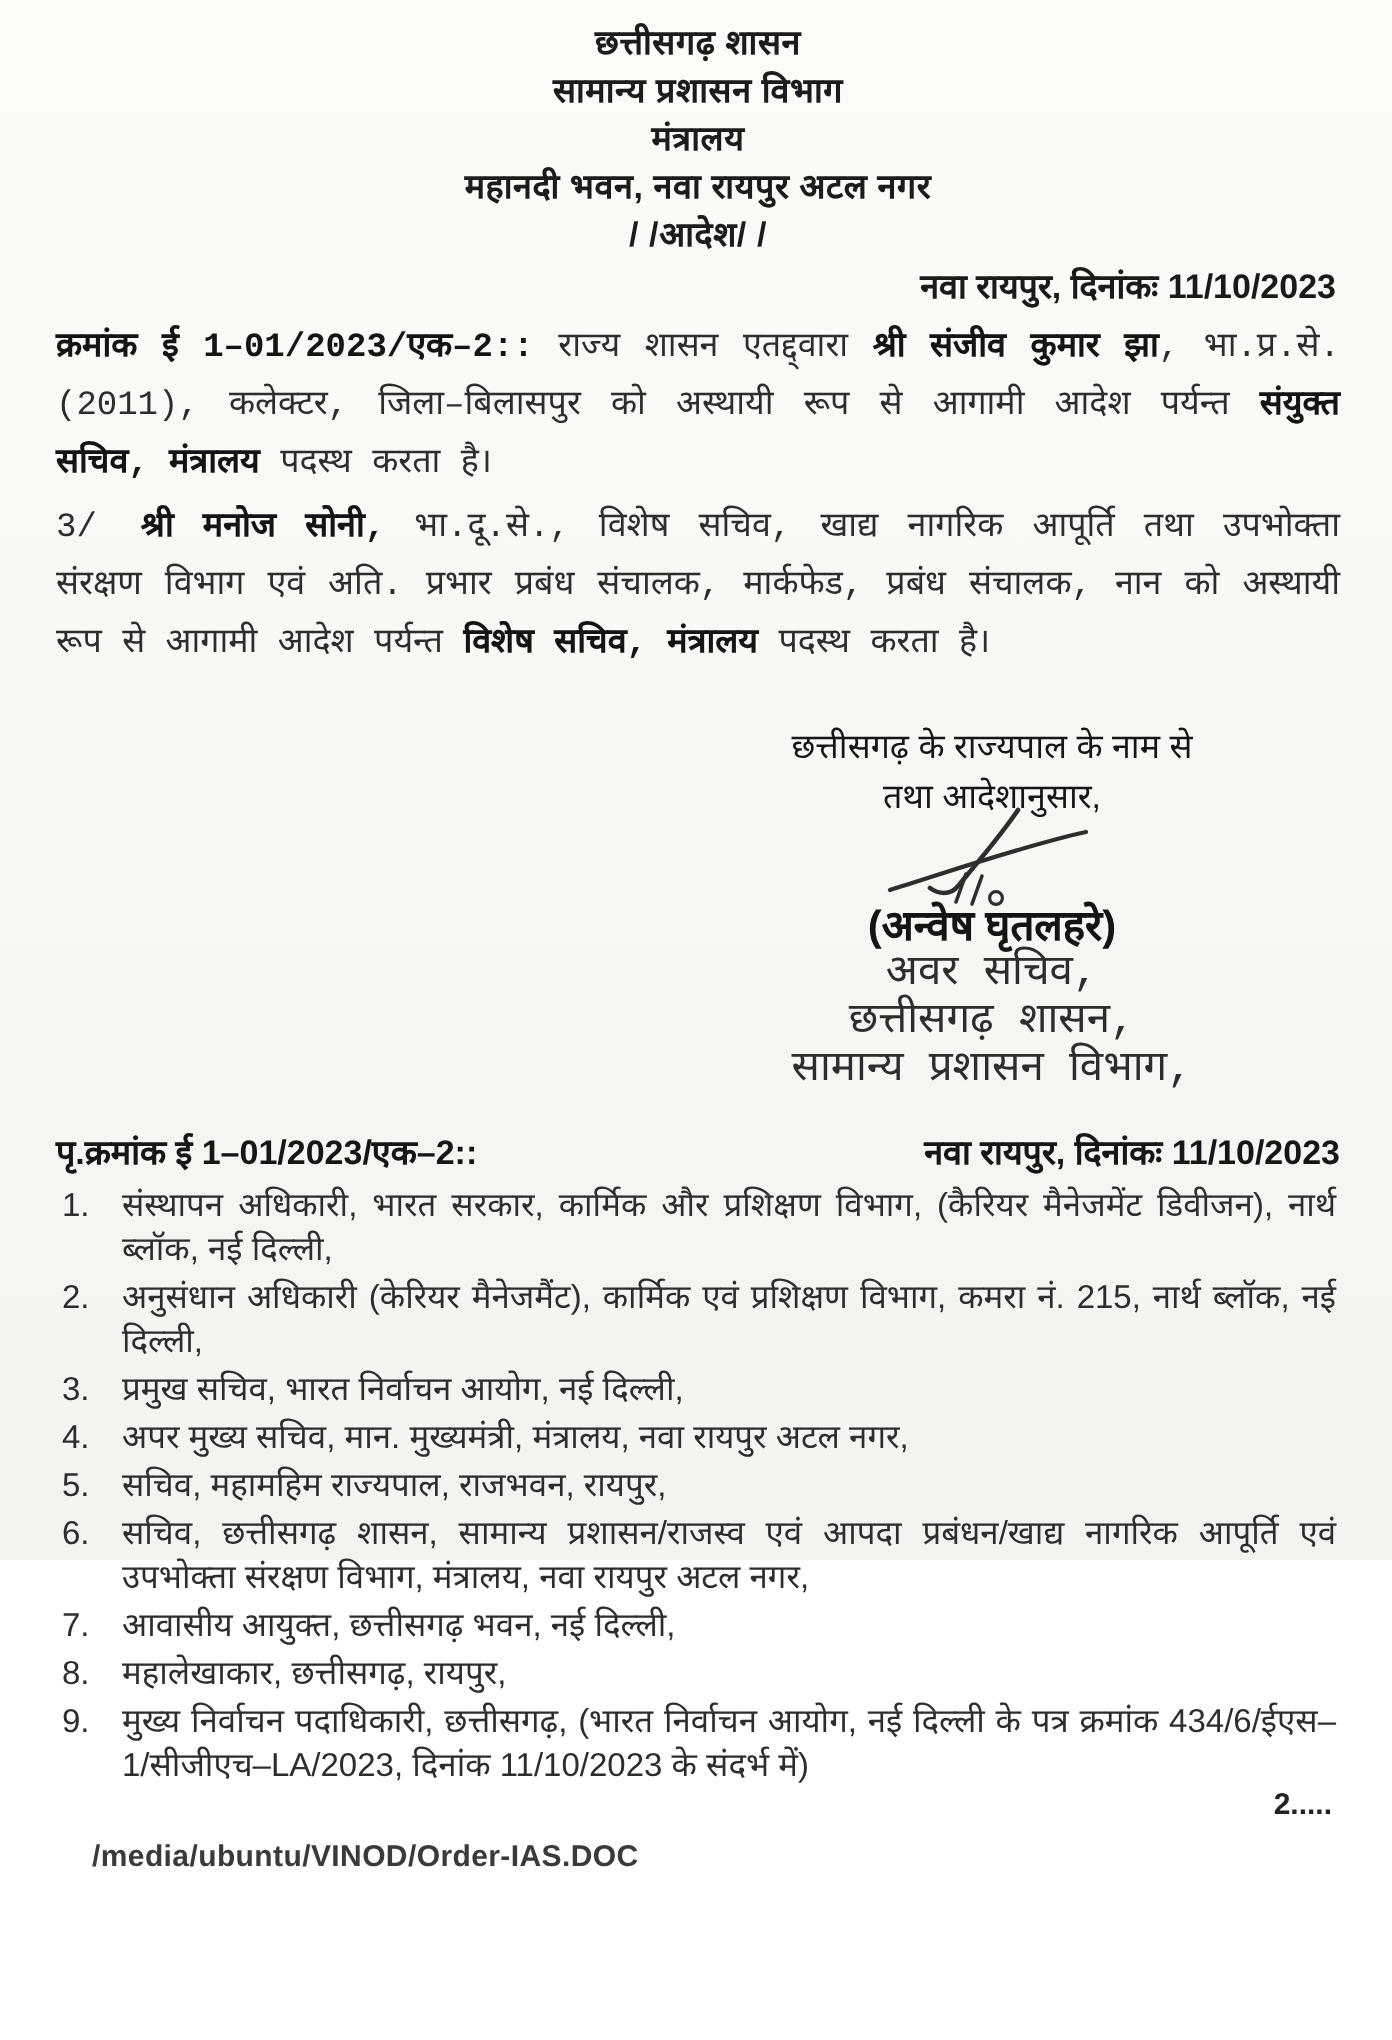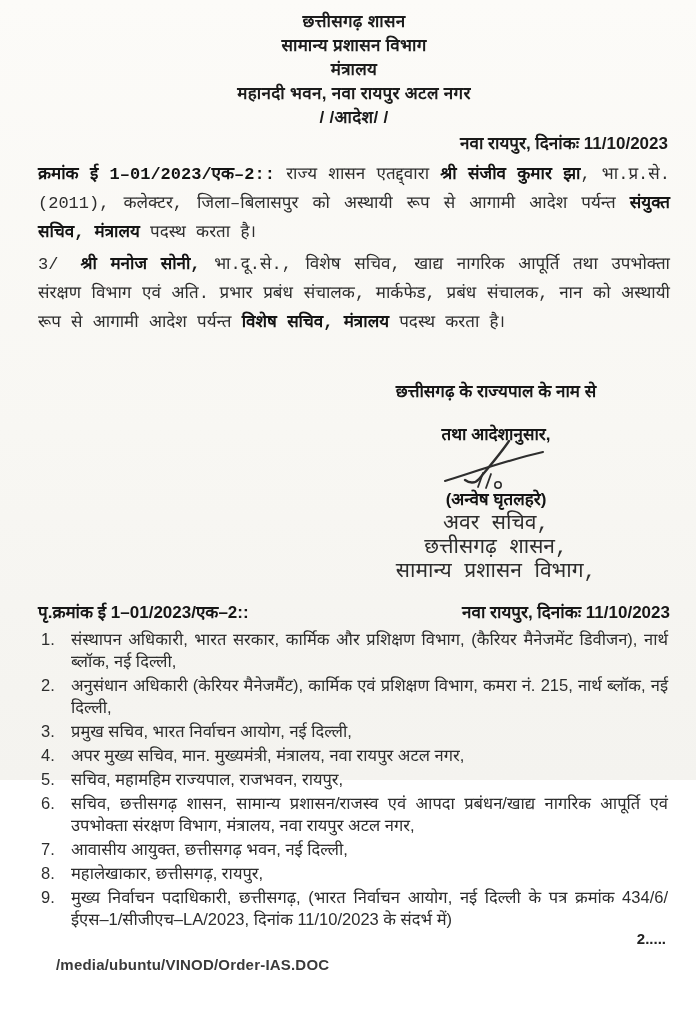--- a/index.html
+++ b/index.html
@@ -5,39 +5,39 @@
   html, body {
     margin: 0; padding: 0;
     width: 696px; height: 1020px;
     overflow: hidden;
     font-family: "Liberation Sans", "DejaVu Sans", sans-serif;
   }
   .page {
     position: relative;
     width: 696px; height: 780px;
     box-sizing: border-box;
-    padding: 10px 26px 0 38px;
+    padding: 10px 26px 0 28px;
     background: linear-gradient(180deg, #fcfbf8 0%, #f8f7f3 55%, #f4f3ef 100%);
     color: #2b2b2b;
   }
   
   .hdr { text-align: center; font-weight: 700; font-size: 17px; line-height: 24px; color: #1c1c1c; }
   .hdr div { letter-spacing: 0.3px; }
   .date-top { text-align: right; font-weight: 700; font-size: 17px; line-height: 27px; color: #1a1a1a; padding-right: 2px; }
   
   .paras { margin-top: 3px; }
   .op { font-size: 17px; line-height: 29px; text-align: justify; margin: 0 0 3px 0; color: #2d2d2d; font-family: Liberation Mono, monospace; }
   .op .b { font-weight: 700; color: #141414; }
   .op .num { font-weight: 500; padding-right: 22px; }
   
   .sig-wrap { display: flex; justify-content: flex-end; margin-top: 24px; }
   .sig { width: 332px; text-align: center; margin-right: 8px; }
-  .sig .strong { font-weight: 700; font-size: 17px; line-height: 25px; color: #161616; margin-top: 18px; }
+  .sig .strong { font-weight: 400; font-size: 17px; line-height: 25px; color: #161616; }
   .sig .plain  { font-size: 21px; line-height: 24px; color: #2d2d2d; font-family: Liberation Mono, monospace; }
-  .sig .name   { font-weight: 700; font-size: 17px; line-height: 25px; color: #141414; }
+  .sig .name   { font-weight: 700; font-size: 21px; line-height: 25px; color: #141414; }
   .scribble { display: block; margin: -8px auto -4px auto; }
   
   .ref-row { display: flex; justify-content: space-between; align-items: baseline;
              font-weight: 700; font-size: 17px; line-height: 25px; color: #161616; margin-top: 16px; }
   .copies-heading { font-weight: 700; font-size: 17.5px; line-height: 27px; color: #161616; }
   .copies-heading span { text-decoration: underline; text-underline-offset: 3px; }
   ol.copies { margin: 3px 0 0 0; padding: 0; list-style: none; }
   ol.copies li { display: flex; font-size: 16.5px; line-height: 22px; margin-bottom: 2px; color: #2d2d2d; text-align: justify; }
   ol.copies .n { flex: none; width: 30px; padding-left: 3px; }
   ol.copies .t { flex: 1; padding-right: 2px; }

